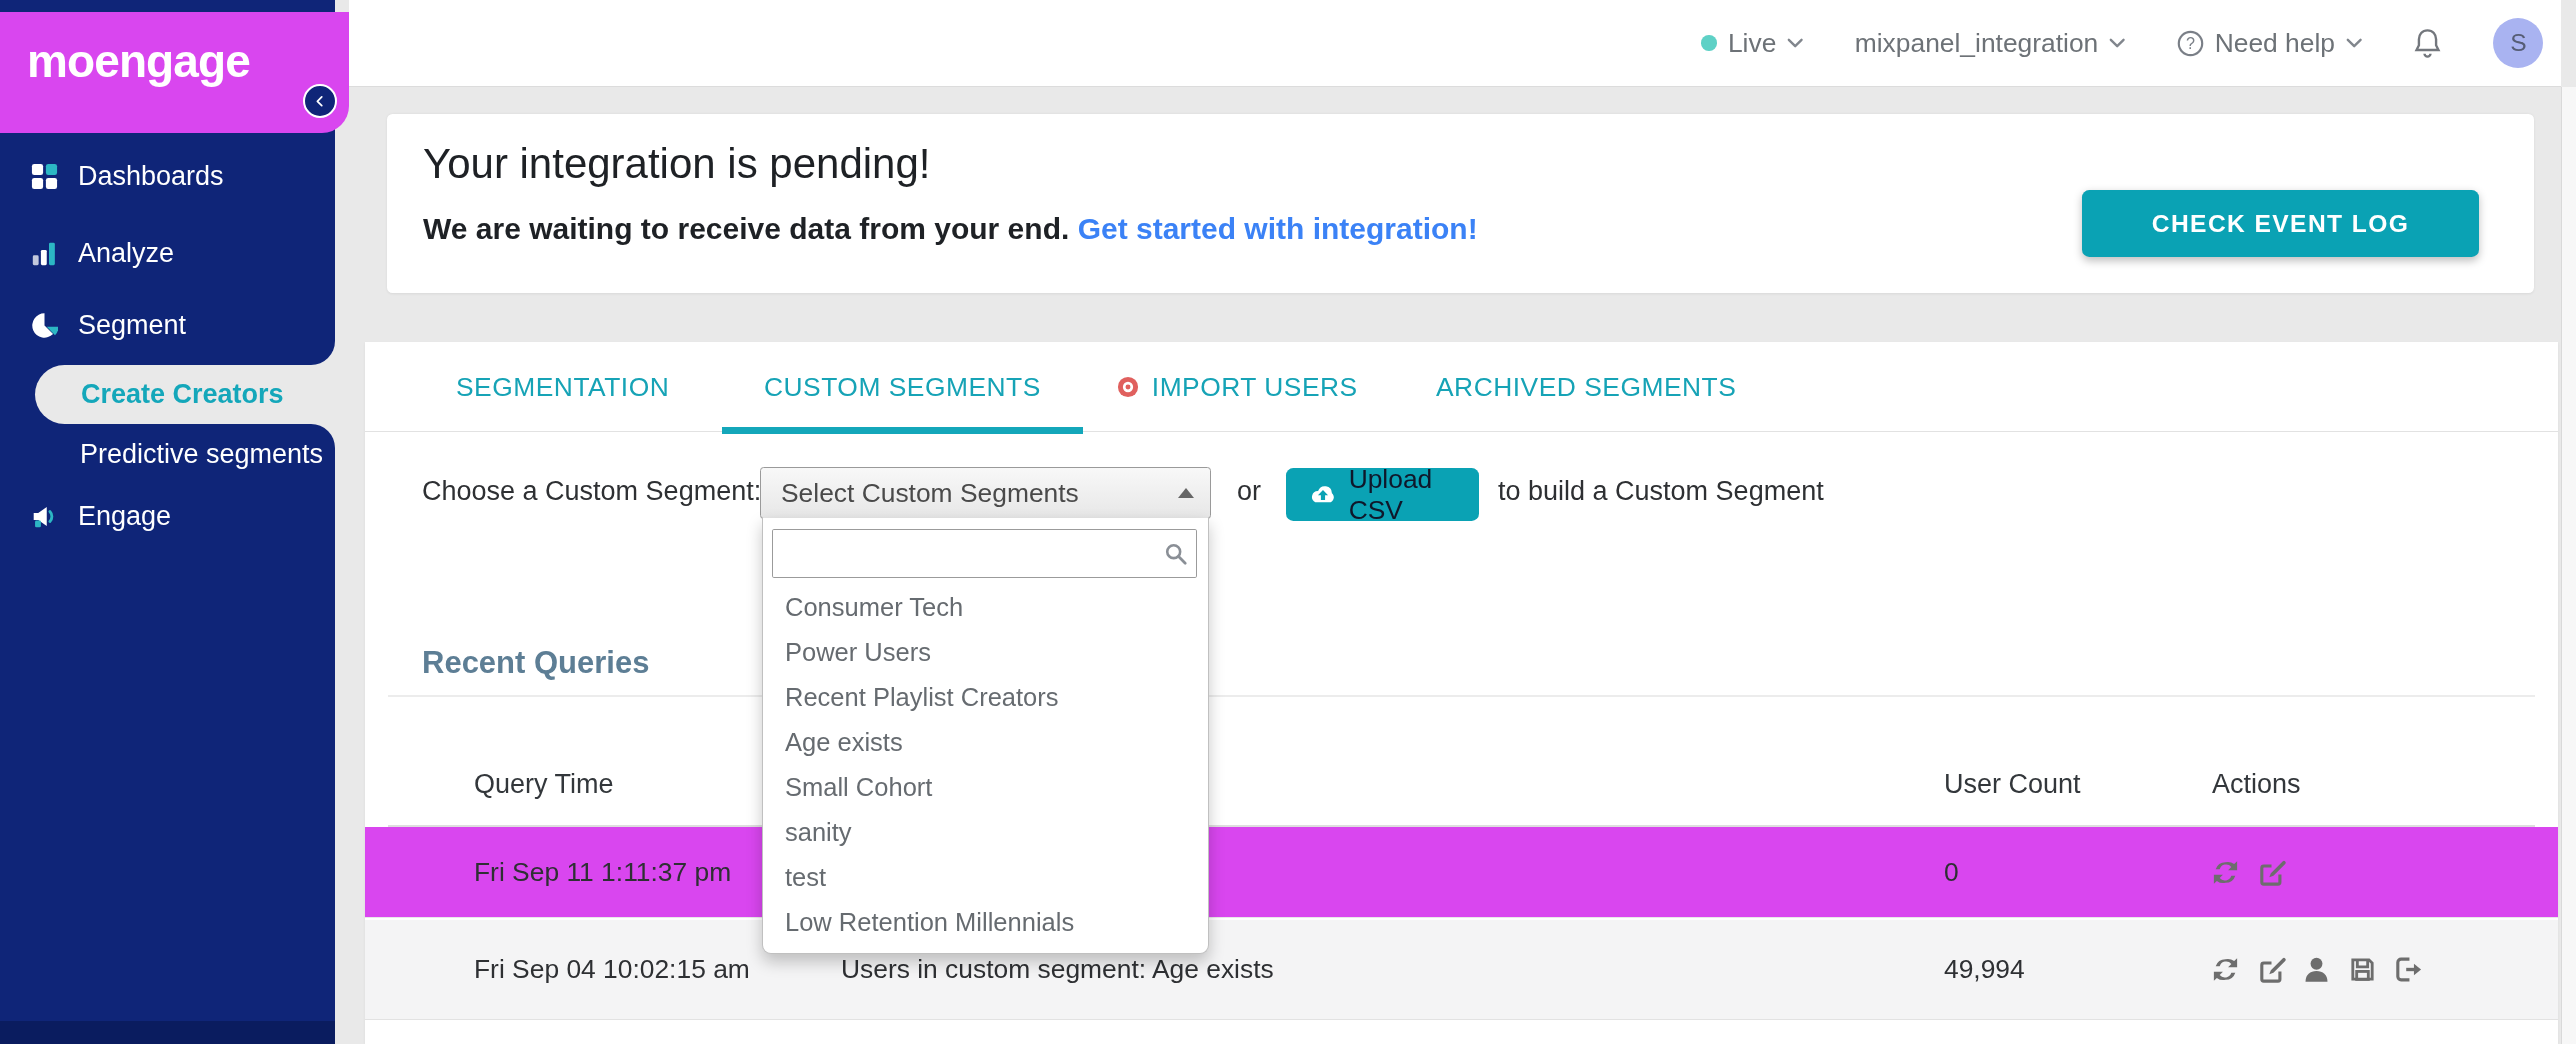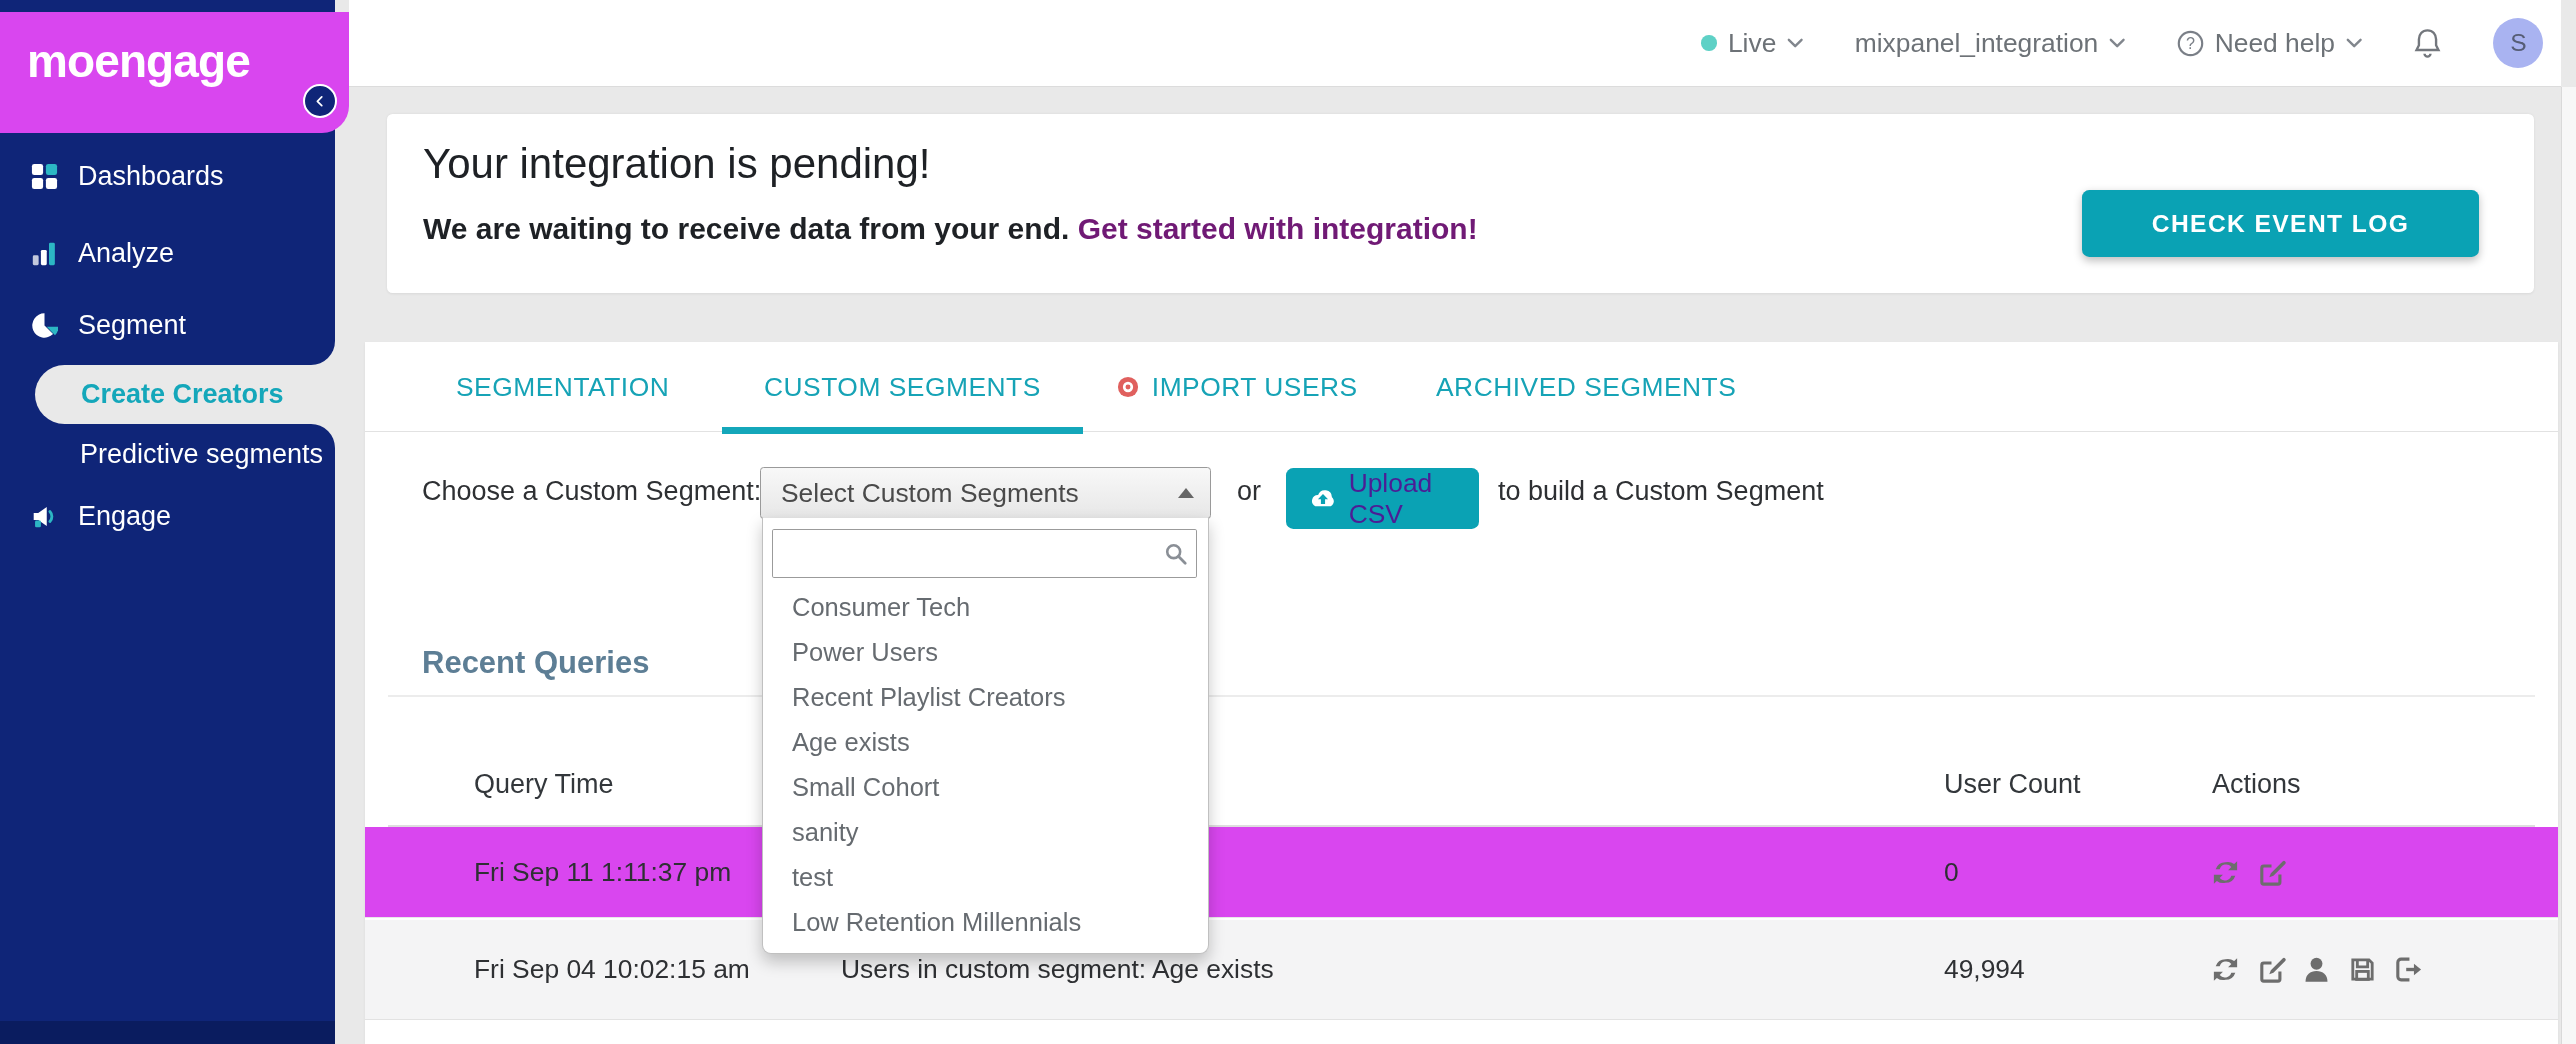--- a/index.html
+++ b/index.html
@@ -39,21 +39,21 @@
   .notch-inner { position:absolute; inset:0; background:#0f2578; }
   .notch-top { top:341px; } .notch-top .notch-inner { border-bottom-right-radius:100%; }
   .notch-bot { top:424px; } .notch-bot .notch-inner { border-top-right-radius:100%; }
   .sidebar-foot { position:absolute; left:0; bottom:0; width:335px; height:24px; background:#0a1c5f; z-index:11; }
 
   
   .banner { position:absolute; left:387px; top:114px; width:2147px; height:179px; background:#fff;
             border-radius:5.5px; box-shadow:0 0.9px 2.7px rgba(0,0,0,.07); z-index:3; }
   .banner-title { position:absolute; left:36px; top:25.5px; font-size:42px; font-weight:400; color:#1e2125; }
   .banner-sub { position:absolute; left:36px; top:98px; font-size:30px; font-weight:700; color:#1e2125; }
-  .banner-link { color:#701a75; cursor:pointer;margin-top:28px; }
+  .banner-link { color:#3b82f6; cursor:pointer;margin-top:28px; }
   .btn-primary { position:absolute; left:1695px; top:76px; width:397px; height:67px; background:#0aa2b4;
                  border-radius:7.3px; box-shadow:0 3.6px 8.2px rgba(0,0,0,.25); color:#fff; font-size:24.6px;
                  font-weight:600; letter-spacing:1.4px; display:flex; align-items:center;
                  justify-content:center; cursor:pointer; }
 
   
   .panel { position:absolute; left:365px; top:342px; width:2193px; height:703px; background:#fff;
            box-shadow:0 0.9px 2.7px rgba(0,0,0,.06); z-index:4; }
   .tabs-row { position:absolute; left:0; top:0; right:0; height:90px; border-bottom:1.8px solid #e2e2e2; }
   .tab { position:absolute; top:0; height:90px; display:flex; align-items:center; gap:12.8px;
@@ -67,35 +67,35 @@
   .tab-archived { left:1071px; }
 
   .chooser-label { position:absolute; left:57px; top:134px; font-size:27px; color:#2e3033; }
   .select-box { position:absolute; left:395px; top:125px; width:451px; height:52px;
                 background:linear-gradient(#f8f8f8,#e7e7e7); border:1.8px solid #9a9a9a; border-radius:3.6px;
                 display:flex; align-items:center; justify-content:space-between; padding:0 16.4px 0 20px;
                 font-size:26.4px; color:#4a4a4a; cursor:pointer; }
   .select-arrow { width:0; height:0; border-left:8.2px solid transparent; border-right:8.2px solid transparent;
                   border-bottom:10px solid #666; }
   .or-text { position:absolute; left:872px; top:134px; font-size:27px; color:#2e3033; }
-  .btn-upload { position:absolute; left:921px; top:126px; width:193px; height:61px; background:#0aa2b4;
-                border-radius:7.3px; color:#4c1d95; font-size:26.4px; display:flex; align-items:center;
+  .btn-upload { position:absolute; left:921px; top:126px; width:193px; height:53px; background:#0aa2b4;
+                border-radius:7.3px; color:#0f172a; font-size:26.4px; display:flex; align-items:center;
                 justify-content:center; gap:11px; cursor:pointer;padding-left:22px; }
   .chooser-suffix { position:absolute; left:1133px; top:134px; font-size:27px; color:#2e3033; }
 
   
   .dropdown { position:absolute; left:397px; top:176px; width:447px; height:436px; background:#fff;
               border:1.8px solid #c0c0c0; border-top:none; border-radius:0 0 9px 9px;
               box-shadow:0 7.3px 16.4px rgba(0,0,0,.22); z-index:30; }
   .dd-search { position:absolute; left:9px; right:9px; top:11px; height:49px; border:1.8px solid #9b9b9b;
                border-radius:1.8px; background:#fff; font-size:24.6px; padding:0 46px 0 12.8px;
                font-family:"Liberation Sans", sans-serif; color:#333; outline:none; width:425px; }
   .dd-search-icon { position:absolute; right:20px; top:24px; }
   .dd-list { position:absolute; left:0; right:0; top:67px; }
-  .dd-item { height:45px; display:flex; align-items:center; padding-left:29px; font-size:25.5px;
+  .dd-item { height:45px; display:flex; align-items:center; padding-left:22px; font-size:25.5px;
              color:#666b70; cursor:pointer; }
 
   
   .rq-title { position:absolute; left:57px; top:303px; font-size:31px; font-weight:700; color:#5d7e95; }
   .rq-divider { position:absolute; left:23px; right:23px; top:353px; height:1.8px; background:#ececec; }
   .th { position:absolute; top:427px; font-size:27px; color:#33373b; }
   .th-time { left:109px; } .th-count { left:1579px; } .th-actions { left:1847px; }
   .th-divider { position:absolute; left:23px; right:23px; top:483px; height:1.8px; background:#dedede; }
 
   .row { position:absolute; left:0; right:0; display:flex; align-items:center; font-size:26.4px; color:#2e3033; }

